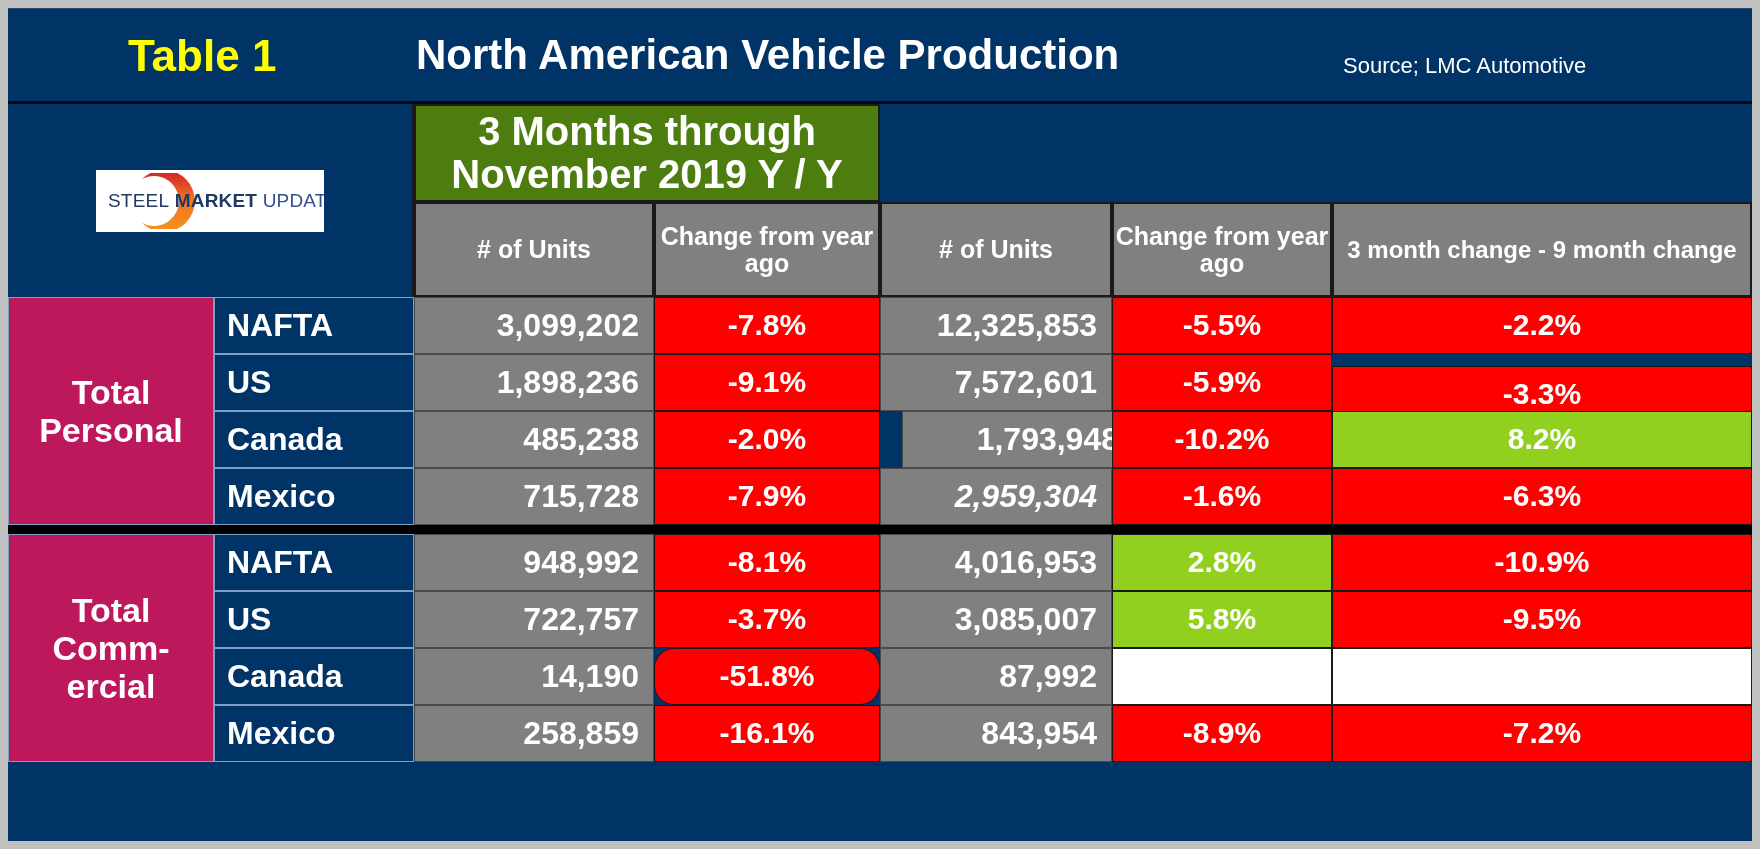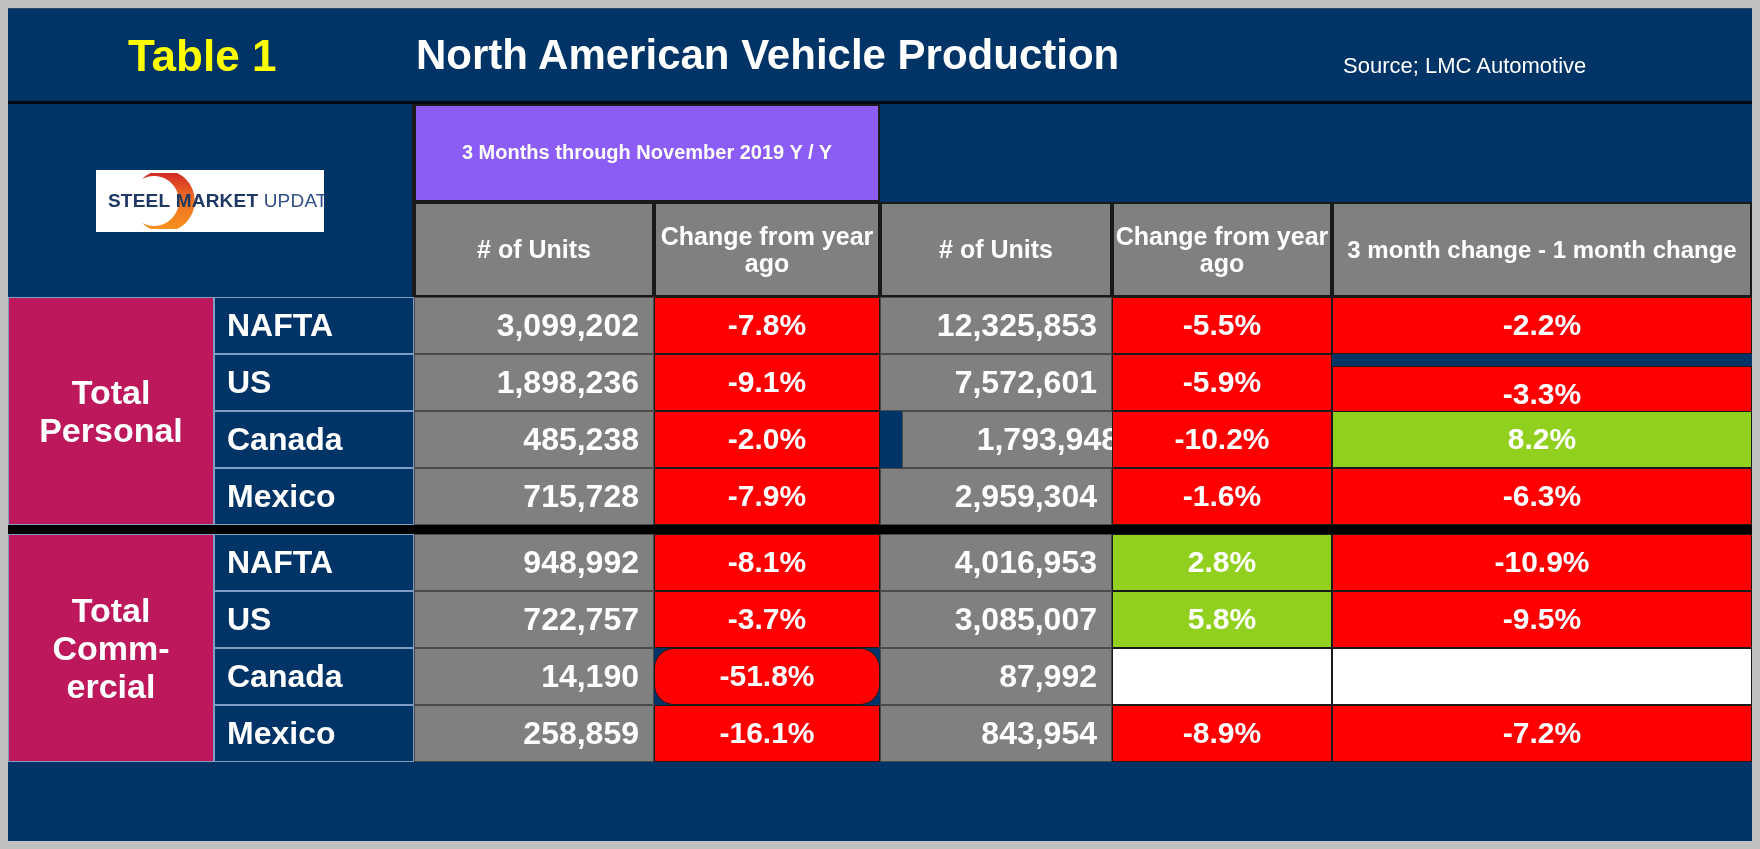--- a/index.html
+++ b/index.html
@@ -72,23 +72,23 @@
     display: flex;
     align-items: center;
     justify-content: center;
     text-align: center;
     color: #ffffff;
     font-weight: bold;
     line-height: 1.08;
   }
 
   .hdr {
-    background: #8b5cf6;
-    border: 2px solid #1a1a1a;
-    font-size: 20px;
+    background: #4d7c0f;
+    border: 2px solid #1a1a1a;
+    font-size: 40px;
   }
   .hdr-sub {
     background: #808080;
     border: 2px solid #1a1a1a;
     font-size: 25px;
   }
   .hdr-mom {
     background: #808080;
     border: 2px solid #1a1a1a;
     font-size: 33px;
@@ -126,21 +126,21 @@
     top: 3px;
   }
   .logo-text {
     position: absolute;
     left: 12px;
     top: 20px;
     font-size: 19px;
     white-space: nowrap;
     letter-spacing: 0.2px;
   }
-  .lt-steel { font-weight: bold; color: #1f3864; }
+  .lt-steel { font-weight: normal; color: #1f3864; }
   .lt-market { font-weight: bold; color: #1f3864; }
   .lt-update { font-weight: normal; color: #33508c; }
 
   
   .grp {
     position: absolute;
     background: #be185d;
     box-sizing: border-box;
     border: 1px solid #7e9ec4;
     display: flex;
@@ -217,21 +217,21 @@
       </div>
     </div>
   </div>
 
   <div class="cell hdr" style="left:406px; top:95px; width:466px; height:98px;">3 Months through November 2019   Y / Y</div>
 
   <div class="cell hdr-sub" style="left:406px; top:193px; width:240px; height:95px;"># of Units</div>
   <div class="cell hdr-sub" style="left:646px; top:193px; width:226px; height:95px;">Change from year ago</div>
   <div class="cell hdr-sub" style="left:872px; top:193px; width:232px; height:95px;"># of Units</div>
   <div class="cell hdr-sub" style="left:1104px; top:193px; width:220px; height:95px;">Change from year ago</div>
-  <div class="cell hdr-mom-sub" style="left:1324px; top:193px; width:420px; height:95px;">3 month change - 1 month change</div>
+  <div class="cell hdr-mom-sub" style="left:1324px; top:193px; width:420px; height:95px;">3 month change - 9 month change</div>
 
   <div id="body-layer">
       <div class="grp" style="left: 0px; top: 288px; width: 206px; height: 228px;">
         <div style="width:100%">Total<br>Personal</div>
       </div>
       <div class="region" style="left: 206px; top: 288px; width: 200px; height: 57px;">NAFTA</div>
       <div class="cell units" style="left: 406px; top: 288px; width: 240px; height: 57px;">3,099,202</div>
       <div class="cell pct c-red" style="left: 646px; top: 288px; width: 226px; height: 57px;">-7.8%</div>
       <div class="cell units" style="left: 872px; top: 288px; width: 232px; height: 57px;">12,325,853</div>
       <div class="cell pct c-red" style="left: 1104px; top: 288px; width: 220px; height: 57px;">-5.5%</div>
@@ -244,21 +244,21 @@
       <div class="cell pct c-red" style="left: 1324px; top: 345px; width: 420px; height: 57px; margin-top: 12px;">-3.3%</div>
       <div class="region" style="left: 206px; top: 402px; width: 200px; height: 57px;">Canada</div>
       <div class="cell units" style="left: 406px; top: 402px; width: 240px; height: 57px;">485,238</div>
       <div class="cell pct c-red" style="left: 646px; top: 402px; width: 226px; height: 57px;">-2.0%</div>
       <div class="cell units" style="left: 894px; top: 402px; width: 232px; height: 57px;">1,793,948</div>
       <div class="cell pct c-red" style="left: 1104px; top: 402px; width: 220px; height: 57px;">-10.2%</div>
       <div class="cell pct c-green" style="left: 1324px; top: 402px; width: 420px; height: 57px;">8.2%</div>
       <div class="region" style="left: 206px; top: 459px; width: 200px; height: 57px;">Mexico</div>
       <div class="cell units" style="left: 406px; top: 459px; width: 240px; height: 57px;">715,728</div>
       <div class="cell pct c-red" style="left: 646px; top: 459px; width: 226px; height: 57px;">-7.9%</div>
-      <div class="cell units" style="left: 872px; top: 459px; width: 232px; height: 57px;">2,959,304</div>
+      <div class="cell units" style="left: 872px; top: 459px; width: 232px; height: 57px; font-style: italic;">2,959,304</div>
       <div class="cell pct c-red" style="left: 1104px; top: 459px; width: 220px; height: 57px;">-1.6%</div>
       <div class="cell pct c-red" style="left: 1324px; top: 459px; width: 420px; height: 57px;">-6.3%</div>
       <div class="divider" style="left: 0px; top: 516px; width: 1744px; height: 9px;"></div>
       <div class="grp" style="left: 0px; top: 525px; width: 206px; height: 228px;">
         <div style="width:100%">Total<br>Comm-<br>ercial</div>
       </div>
       <div class="region" style="left: 206px; top: 525px; width: 200px; height: 57px;">NAFTA</div>
       <div class="cell units" style="left: 406px; top: 525px; width: 240px; height: 57px;">948,992</div>
       <div class="cell pct c-red" style="left: 646px; top: 525px; width: 226px; height: 57px;">-8.1%</div>
       <div class="cell units" style="left: 872px; top: 525px; width: 232px; height: 57px;">4,016,953</div>

